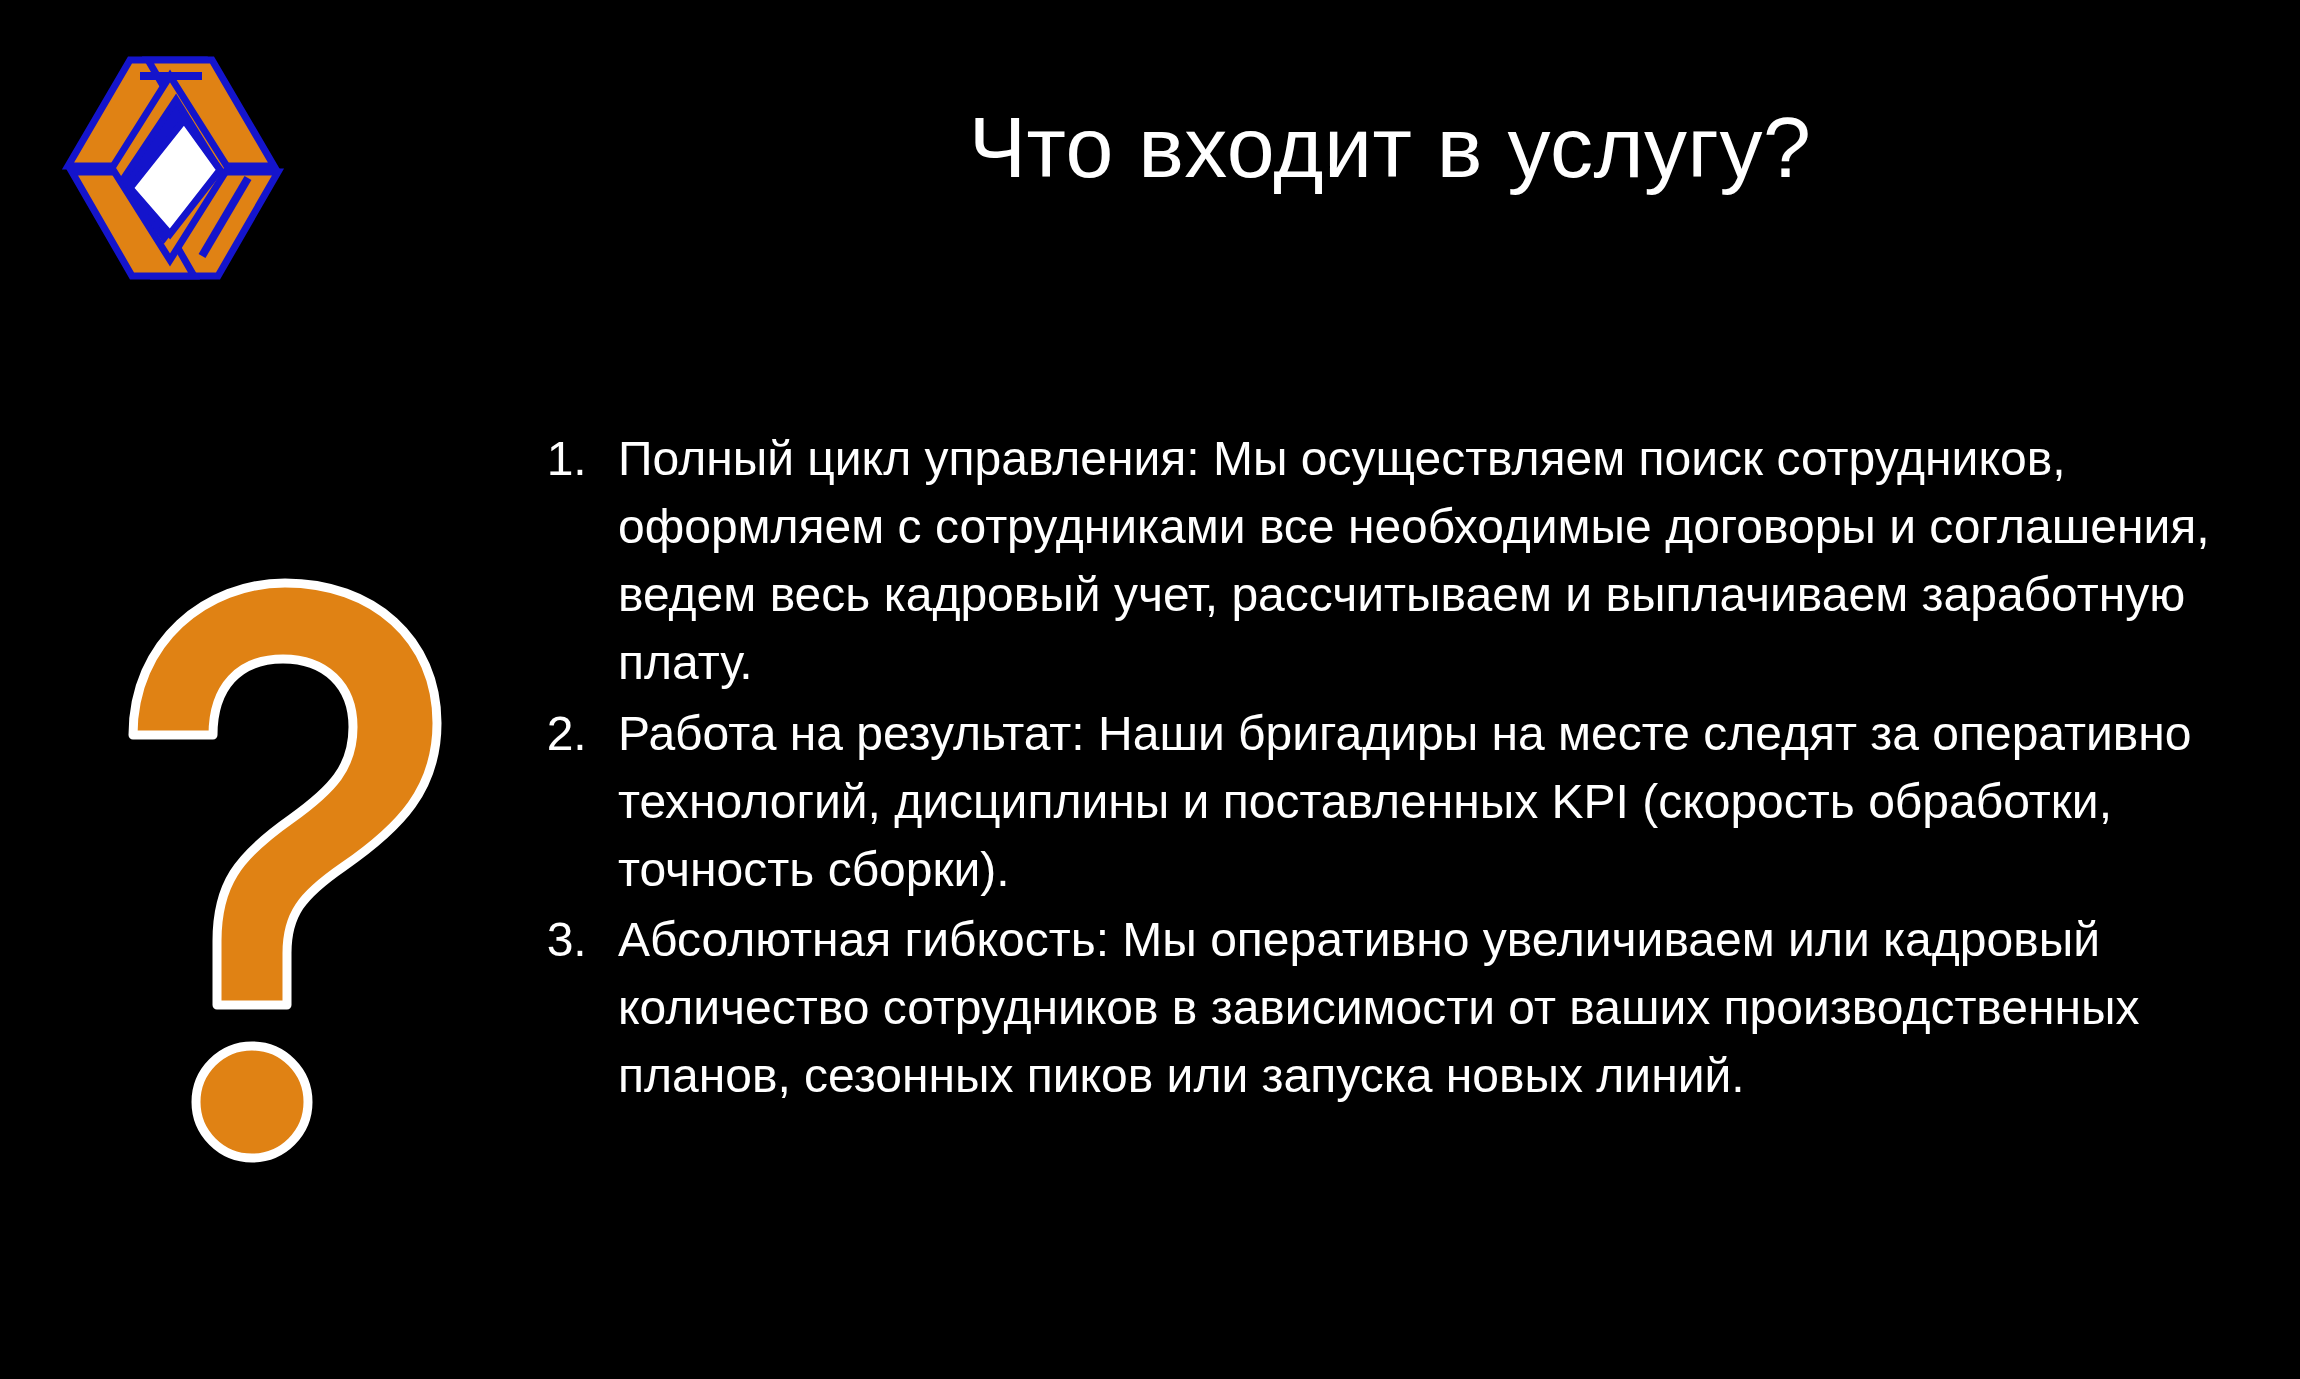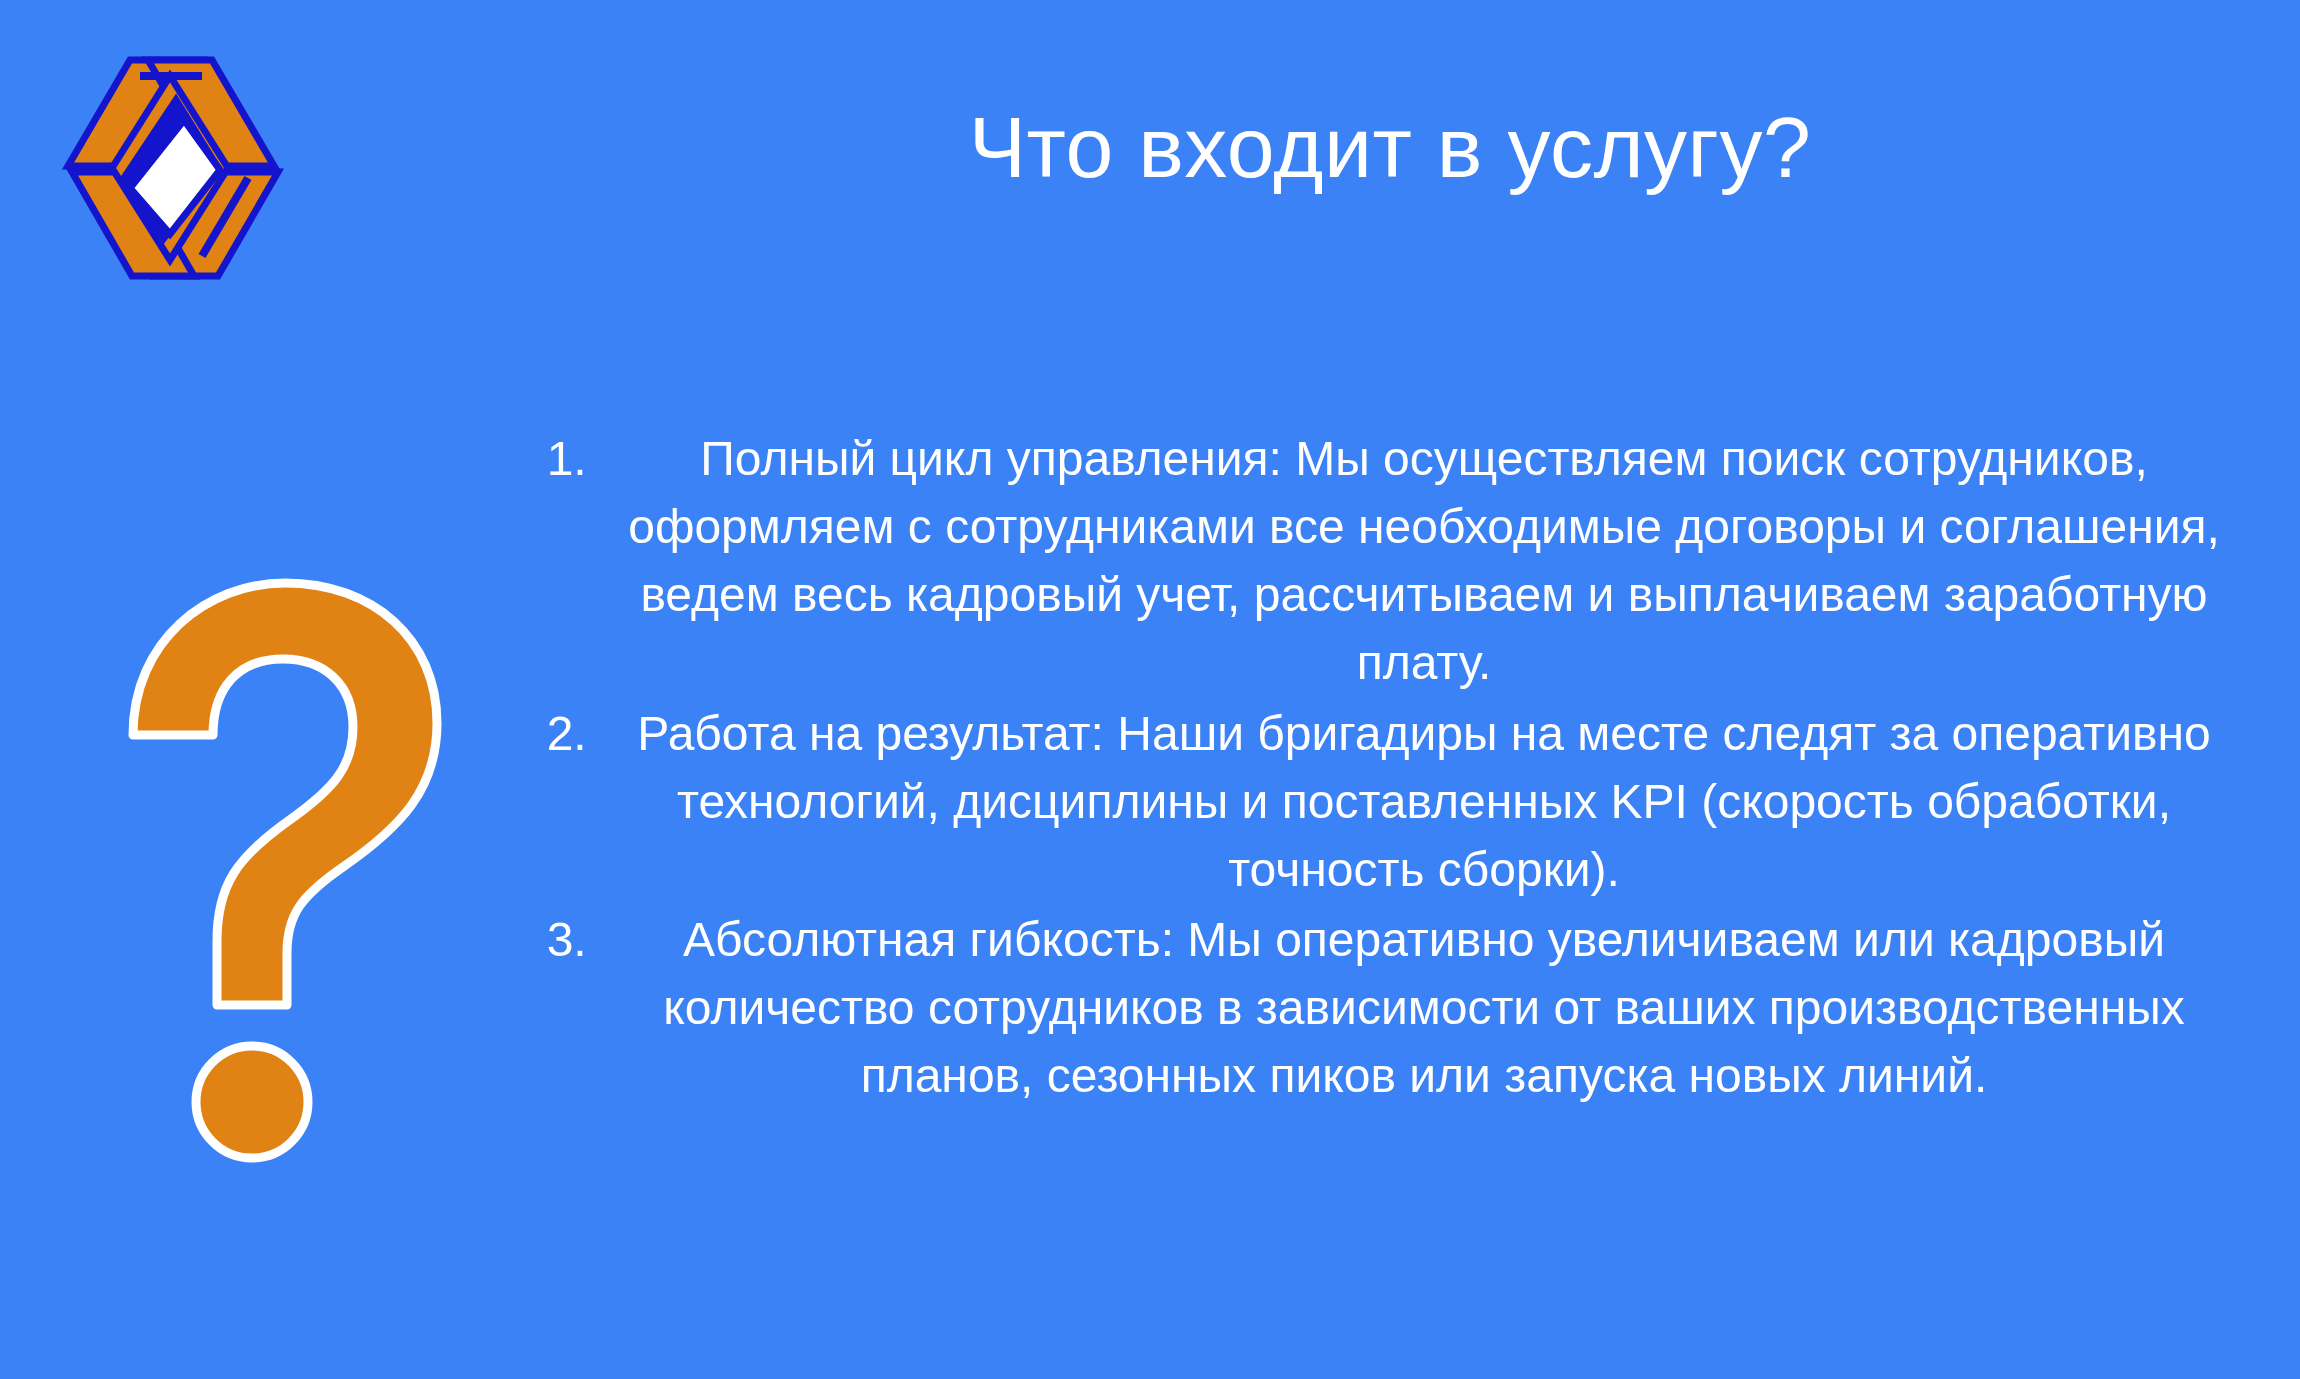--- a/index.html
+++ b/index.html
@@ -10,21 +10,21 @@
     width: 2300px;
     height: 1379px;
     background: #1414cc;
     font-family: "Liberation Sans", sans-serif;
     overflow: hidden;
   }
   .slide {
     position: relative;
     width: 2300px;
     height: 1379px;
-    background: #3b82f6;
+    background: #000000;
     box-sizing: border-box;
   }
 
   
   .logo {
     position: absolute;
     left: 52px;
     top: 38px;
     width: 270px;
     height: 270px;
@@ -72,21 +72,20 @@
     width: 1700px;
   }
   ol.items {
     margin: 0;
     padding: 0 0 0 70px;
     list-style-position: outside;
     color: #ffffff;
     font-size: 48px;
     line-height: 1.42;
     font-weight: 400;
-    text-align: center;
   }
   ol.items > li {
     margin: 0 0 2px 0;
     padding-left: 18px;
   }
   ol.items > li::marker {
     font-size: 48px;
     color: #ffffff;
   }
 </style>

